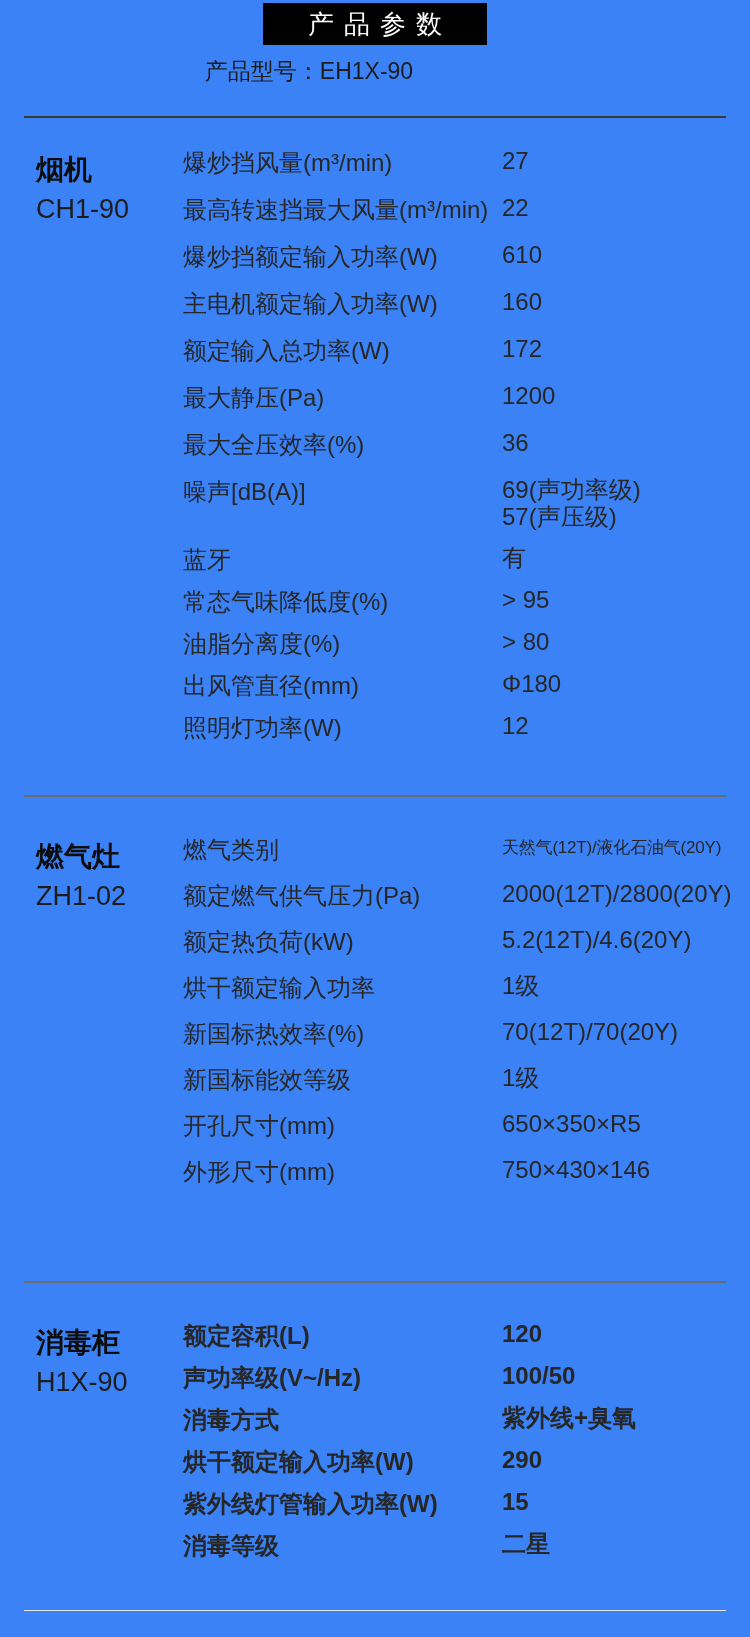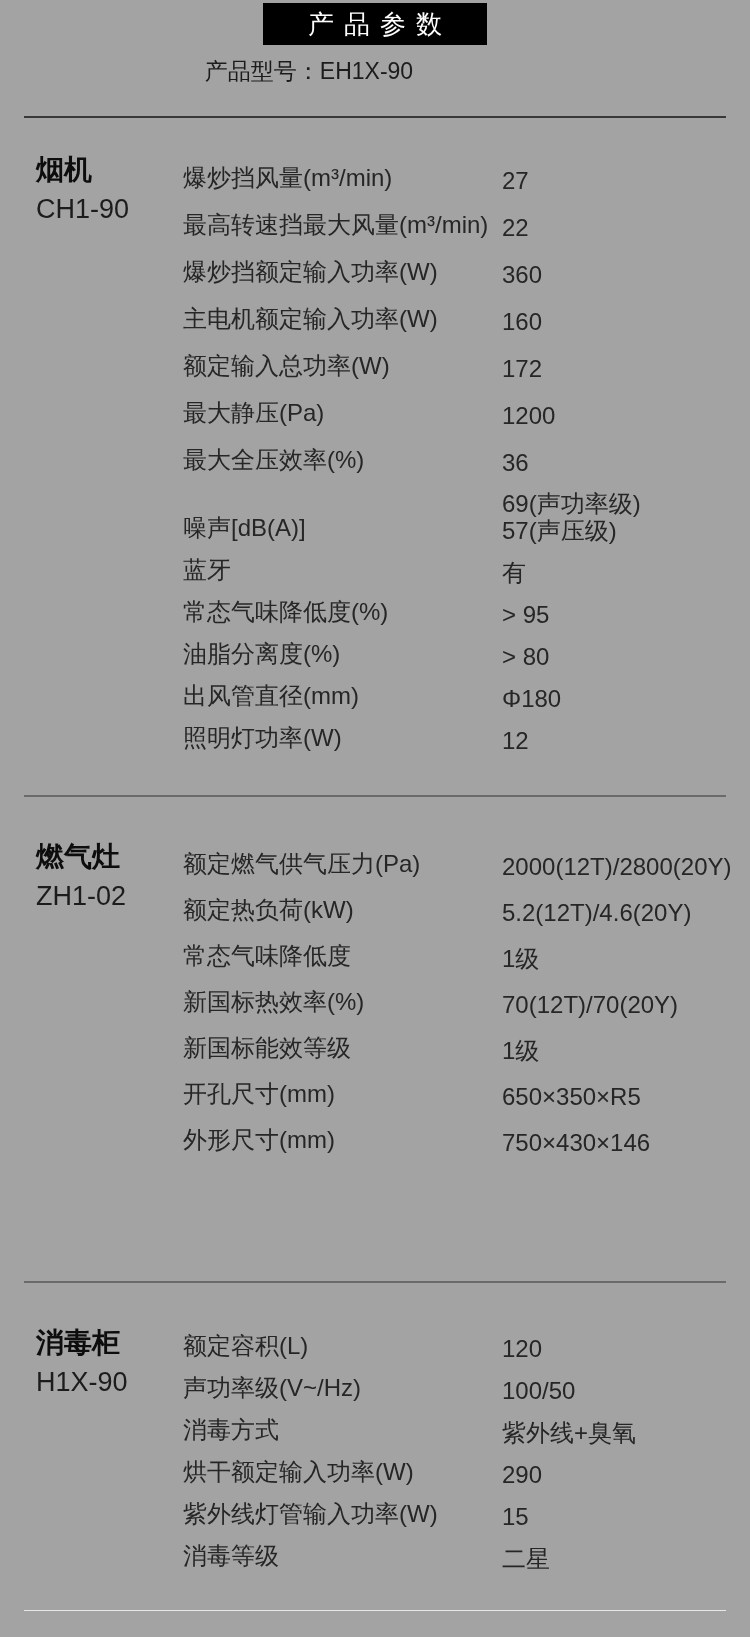--- a/index.html
+++ b/index.html
@@ -1,19 +1,19 @@
 <!DOCTYPE html>
 <html><head>
 <meta charset="utf-8">
 <style>
   html,body{margin:0;padding:0;background:#ffffff;}
   #page{
     position:relative;
     width:750px;height:1637px;
-    background:#a3a3a3;
+    background:#3b82f6;
     font-family:"Liberation Sans","DejaVu Sans",sans-serif;
     color:#262626;
     overflow:hidden;
   }
   
   .badge{
     position:absolute;left:263px;top:3px;width:224px;height:42px;
     background:#000000;color:#ffffff;
     display:flex;align-items:center;justify-content:center;
     font-size:26px;letter-spacing:10px;text-indent:10px;
@@ -30,26 +30,26 @@
   .hr-faint{top:1610px;background:#e8e8e8;height:1px;}
   
   .section{position:absolute;left:0;width:750px;}
   .sec0{top:147px;}
   .sec1{top:834px;}
   .sec2{top:1320px;}
   .side{position:absolute;left:36px;top:5px;width:145px;}
   .side .title{font-size:28px;font-weight:bold;color:#0d0d0d;line-height:36px;}
   .side .model{font-size:27px;color:#1c1c1c;line-height:30px;margin-top:6px;}
   .rows{margin-left:183px;width:560px;}
-  .row{display:flex;align-items:flex-end;}
+  .row{display:flex;align-items:flex-start;}
   .sec0 .row{height:47px;}
   .sec0 .row:nth-child(8){height:68px;}
   .sec0 .row:nth-child(n+9){height:42px;}
   .sec1 .row{height:46px;}
-  .sec2 .row{height:42px;}
+  .sec2 .row{height:42px;font-weight:bold;}
   .param{width:319px;font-size:24px;color:#262626;flex:none;}
   .value{flex:1;font-size:24px;color:#262626;white-space:pre-line;line-height:27px;}
   .value.small{font-size:17px;letter-spacing:-0.2px;}
 </style>
 </head>
 <body>
 
 <div id="page">
 
   <div class="badge">
@@ -73,21 +73,21 @@
           <div class="row">
             <div class="param">爆炒挡风量(m³/min)</div>
             <div class="value">27</div>
           </div>
           <div class="row">
             <div class="param">最高转速挡最大风量(m³/min)</div>
             <div class="value">22</div>
           </div>
           <div class="row">
             <div class="param">爆炒挡额定输入功率(W)</div>
-            <div class="value">360</div>
+            <div class="value">610</div>
           </div>
           <div class="row">
             <div class="param">主电机额定输入功率(W)</div>
             <div class="value">160</div>
           </div>
           <div class="row">
             <div class="param">额定输入总功率(W)</div>
             <div class="value">172</div>
           </div>
           <div class="row">
@@ -125,29 +125,33 @@
           </div>
         </div>
       </section>
       <section class="section sec1">
         <div class="side">
           <div class="title">燃气灶</div>
           <div class="model">ZH1-02</div>
         </div>
         <div class="rows">
           <div class="row">
+            <div class="param">燃气类别</div>
+            <div class="value small">天然气(12T)/液化石油气(20Y)</div>
+          </div>
+          <div class="row">
             <div class="param">额定燃气供气压力(Pa)</div>
             <div class="value">2000(12T)/2800(20Y)</div>
           </div>
           <div class="row">
             <div class="param">额定热负荷(kW)</div>
             <div class="value">5.2(12T)/4.6(20Y)</div>
           </div>
           <div class="row">
-            <div class="param">常态气味降低度</div>
+            <div class="param">烘干额定输入功率</div>
             <div class="value">1级</div>
           </div>
           <div class="row">
             <div class="param">新国标热效率(%)</div>
             <div class="value">70(12T)/70(20Y)</div>
           </div>
           <div class="row">
             <div class="param">新国标能效等级</div>
             <div class="value">1级</div>
           </div>

